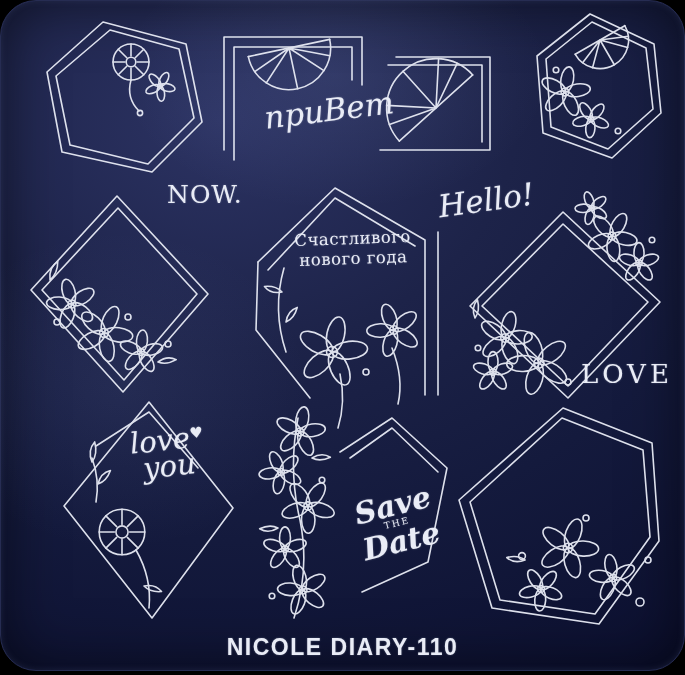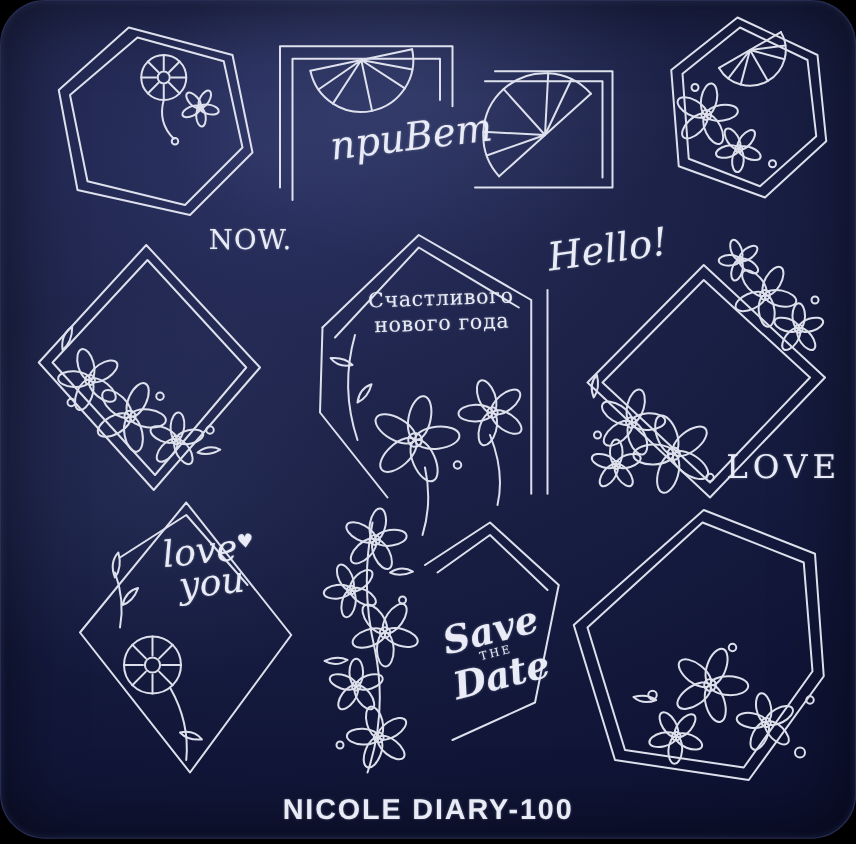--- a/index.html
+++ b/index.html
@@ -10,21 +10,21 @@
          box-shadow:inset 0 0 60px rgba(0,0,0,.55), inset 0 0 6px rgba(120,140,210,.25);
          border:1px solid #262c52;}
   .sheen{position:absolute;border-radius:50%;pointer-events:none;}
   .sheen.s1{left:120px;top:-60px;width:430px;height:270px;
             background:radial-gradient(closest-side, rgba(170,190,255,.10), rgba(170,190,255,0));}
   .sheen.s2{left:-70px;top:230px;width:380px;height:320px;
             background:radial-gradient(closest-side, rgba(150,170,240,.08), rgba(150,170,240,0));}
   svg.art{position:absolute;left:0;top:0;}
   .etch{position:absolute;color:#e9ecf6;text-shadow:0 0 2px rgba(225,232,250,.35);white-space:nowrap;}
 
-  .t-now{left:167px;top:180px;font-size:22px;letter-spacing:1px;}
+  .t-now{left:167px;top:180px;font-size:25px;letter-spacing:1px;}
   .t-hello{left:438px;top:182px;font-size:31px;font-style:italic;transform:rotate(-8deg);}
   .t-love{left:581px;top:359px;font-size:26px;letter-spacing:4px;}
   .t-privet{left:258px;top:92px;width:142px;text-align:center;font-size:31px;font-style:italic;
             transform:rotate(-7deg);}
   .t-greeting{left:279px;top:229px;width:148px;text-align:center;font-size:16.5px;line-height:1.22;
               letter-spacing:.5px;transform:rotate(-2deg);}
   .t-loveyou{left:116px;top:428px;width:104px;text-align:center;font-style:italic;
              font-size:29px;line-height:.88;transform:rotate(-6deg);}
   .t-loveyou .heart{font-size:15px;font-style:normal;vertical-align:9px;}
   .t-savedate{left:341px;top:491px;width:112px;text-align:center;font-style:italic;font-weight:bold;
@@ -222,14 +222,14 @@
     <span>love</span><span class="heart">♥</span><br>
     <span>you</span>
   </div>
 
   <div class="etch t-savedate">
     <span class="big">Save</span>
     <span class="tiny">THE</span>
     <span class="big">Date</span>
   </div>
 
-  <div class="etch t-brand">NICOLE DIARY-100</div>
+  <div class="etch t-brand">NICOLE DIARY-110</div>
 </div>
 
 </body></html>

